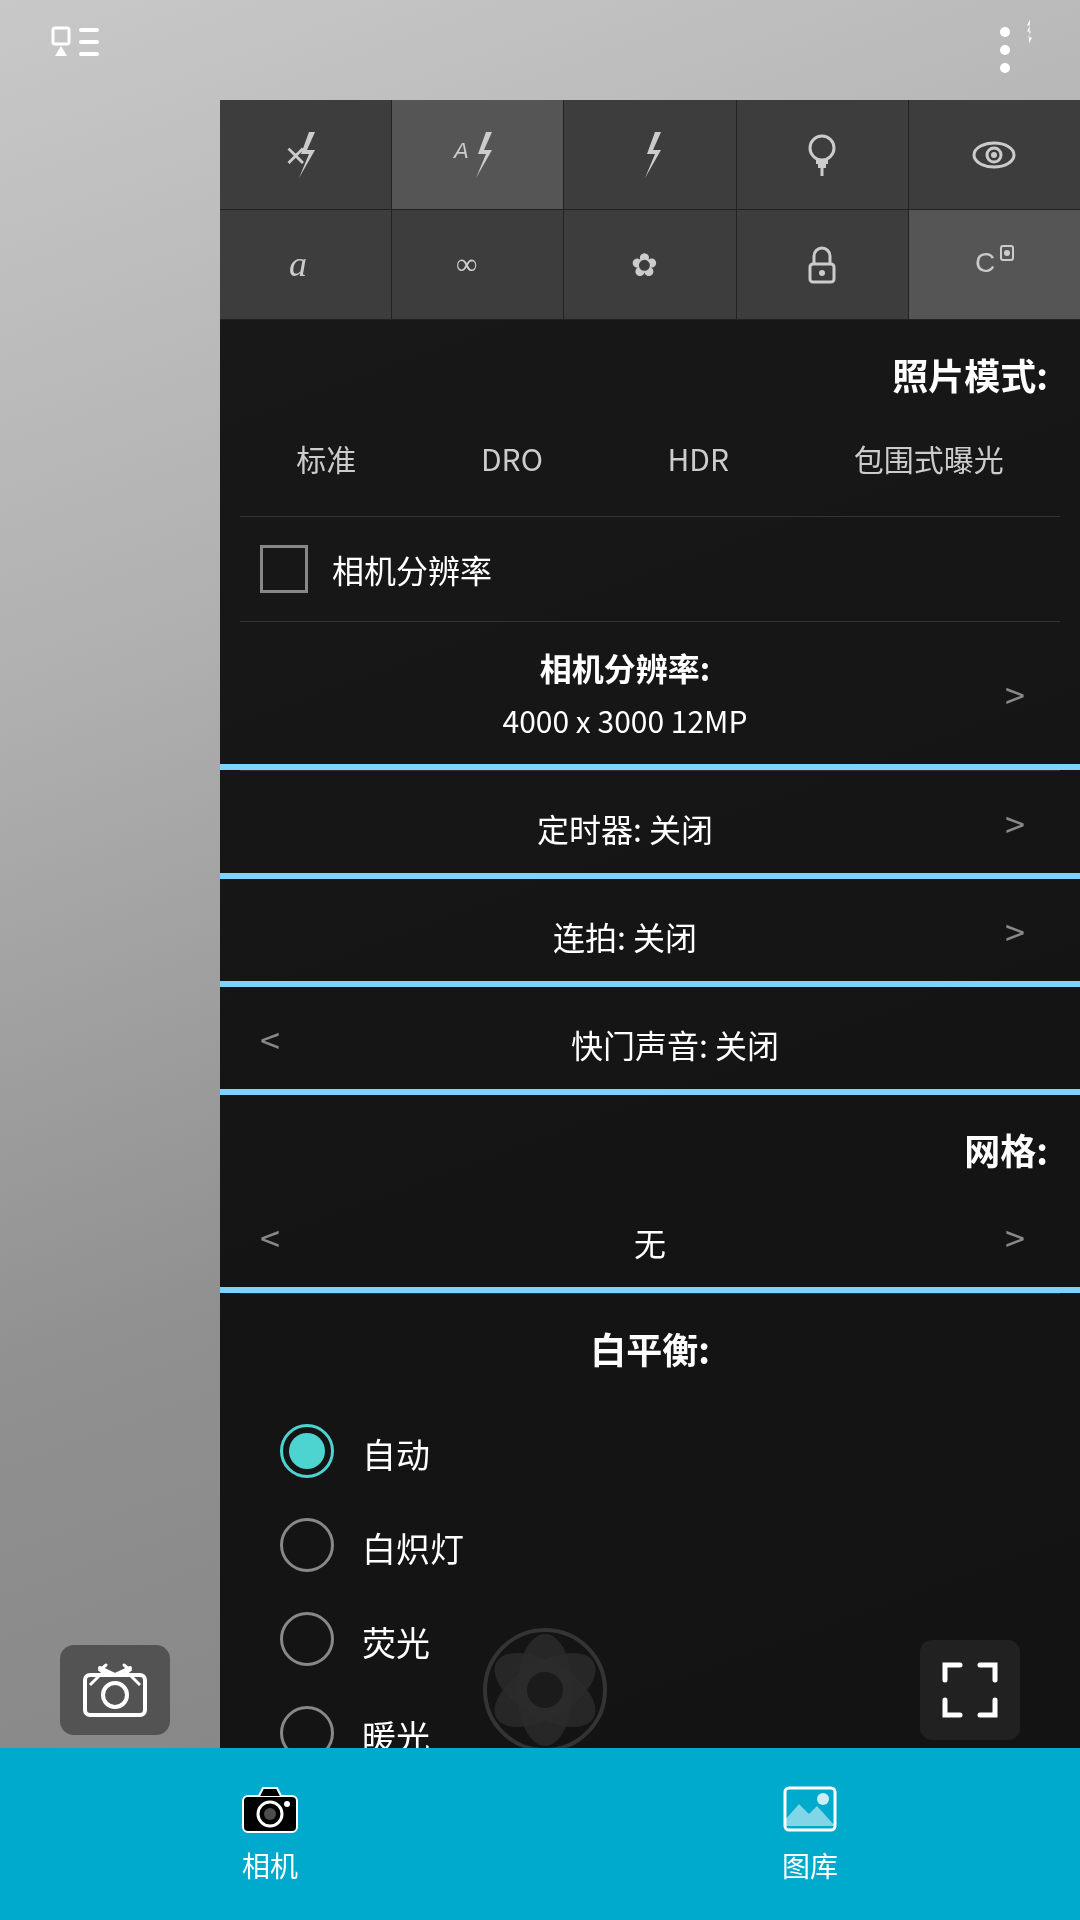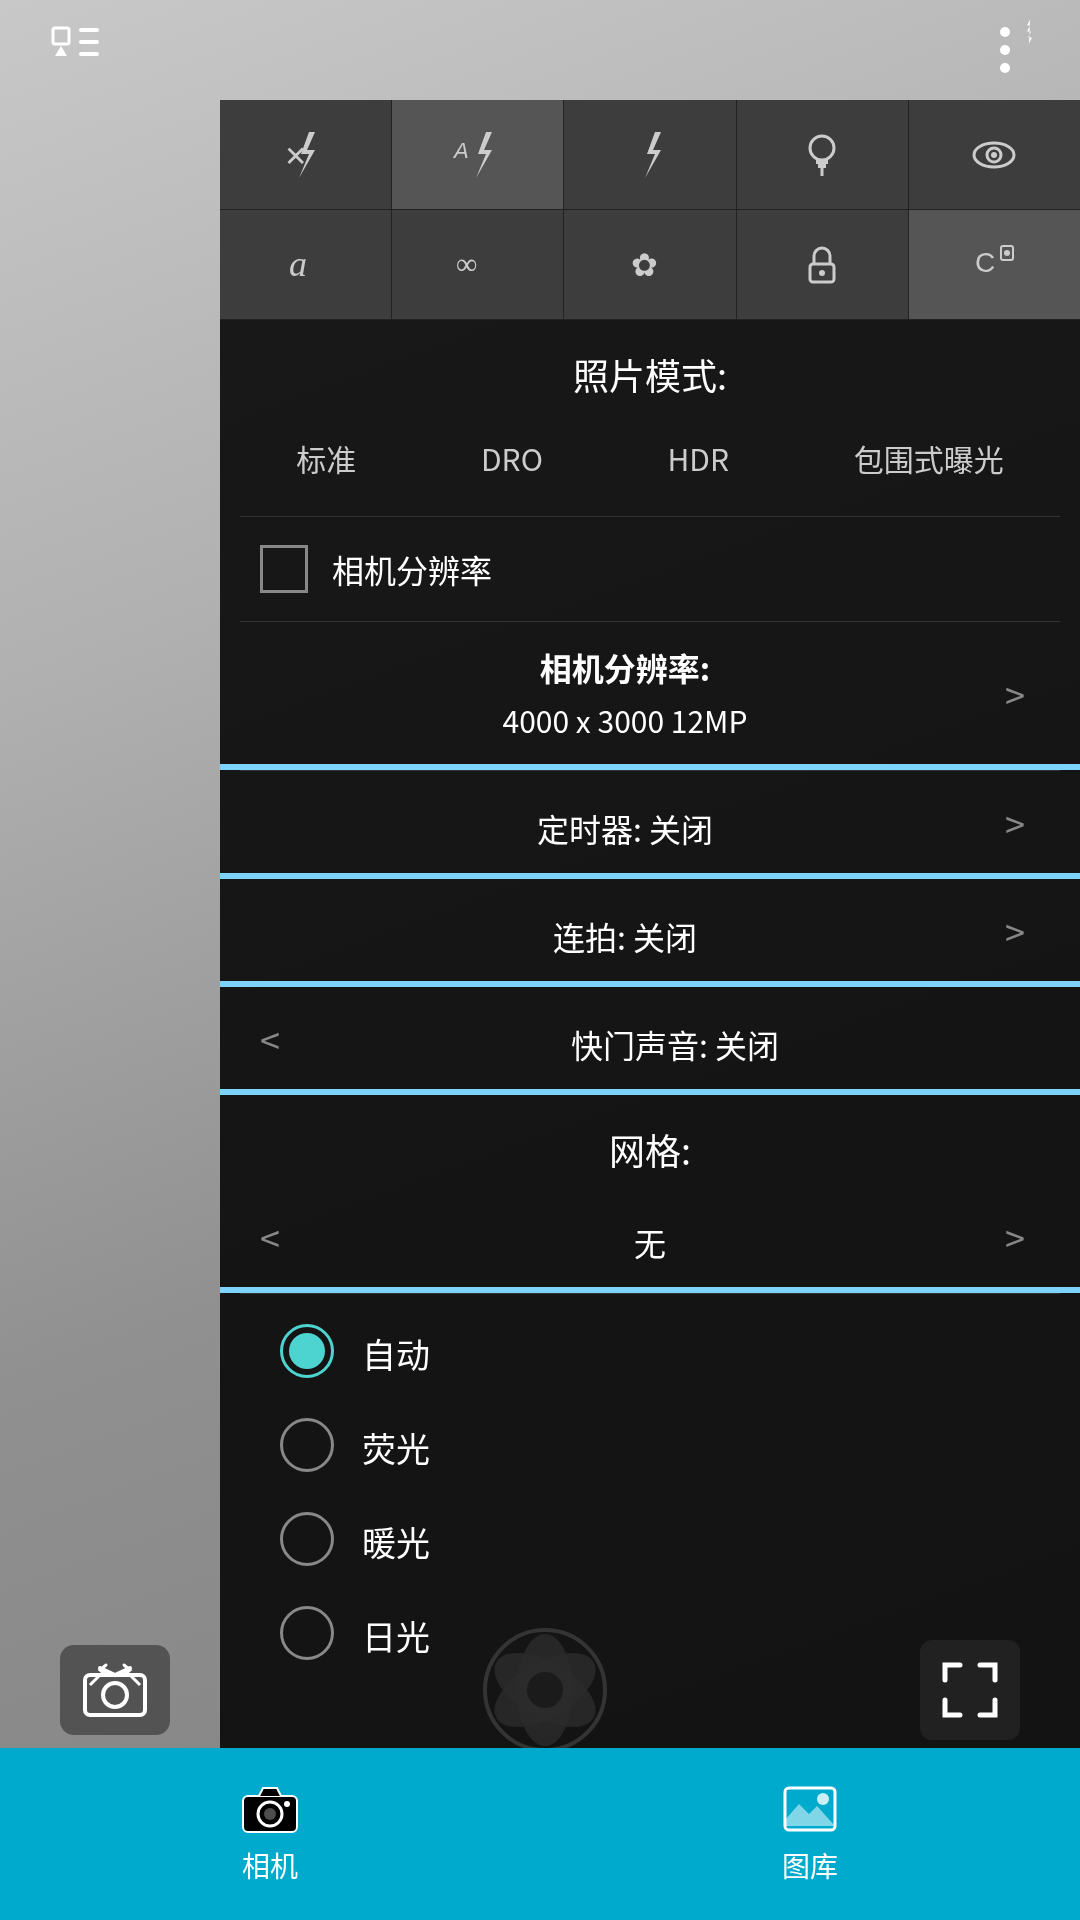--- a/index.html
+++ b/index.html
@@ -94,23 +94,23 @@
       font-size: 36px;
     }
     .focus-btn:last-child { border-right: none; }
     .focus-btn.active { background: #555; }
     .focus-btn svg { fill: #ccc; }
 
     
     .section-title {
       color: white;
       font-size: 36px;
-      font-weight: normal;
-      text-align: center;
-      padding: 28px 20px 10px;
+      font-weight: bold;
+      text-align: right;
+      padding: 28px 32px 10px;
     }
 
     
     .photo-mode-row {
       display: flex;
       justify-content: space-around;
       padding: 18px 14px 28px;
     }
     .photo-mode-item {
       color: #ccc;
@@ -430,28 +430,33 @@
 
   <div class="section-title">网格:</div>
   <div class="setting-row">
     <div class="arrow" style="width:50px;text-align:left;color:#888;font-size:36px;">&lt;</div>
     <div class="label">无</div>
     <div class="arrow">&gt;</div>
   </div>
 
   <div class="divider"></div>
 
+  <div class="wb-title">白平衡:</div>
 
   <div class="radio-list">
 
     <div class="radio-item">
       <div class="radio-circle selected"></div>
       <span class="radio-label">自动</span>
     </div>
 
+    <div class="radio-item">
+      <div class="radio-circle"></div>
+      <span class="radio-label">白炽灯</span>
+    </div>
 
     <div class="radio-item">
       <div class="radio-circle"></div>
       <span class="radio-label">荧光</span>
     </div>
 
     <div class="radio-item">
       <div class="radio-circle"></div>
       <span class="radio-label">暖光</span>
     </div>

